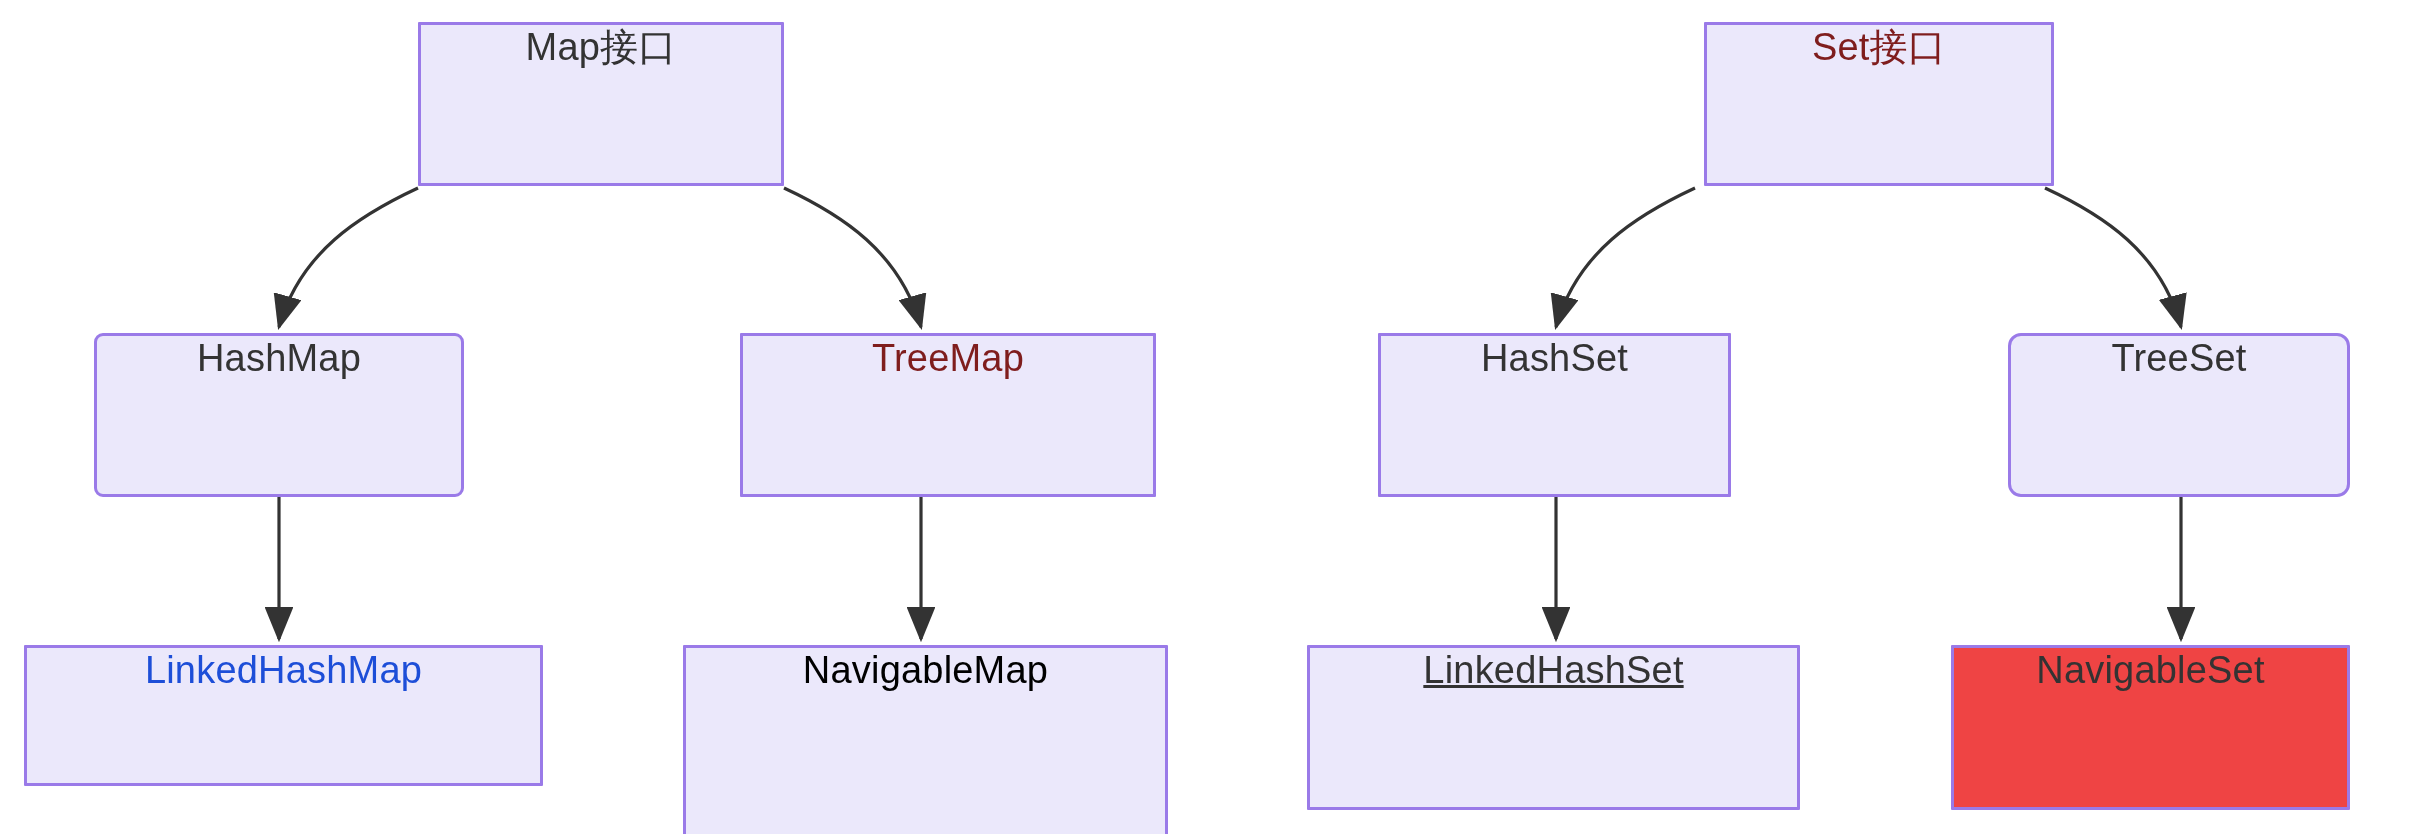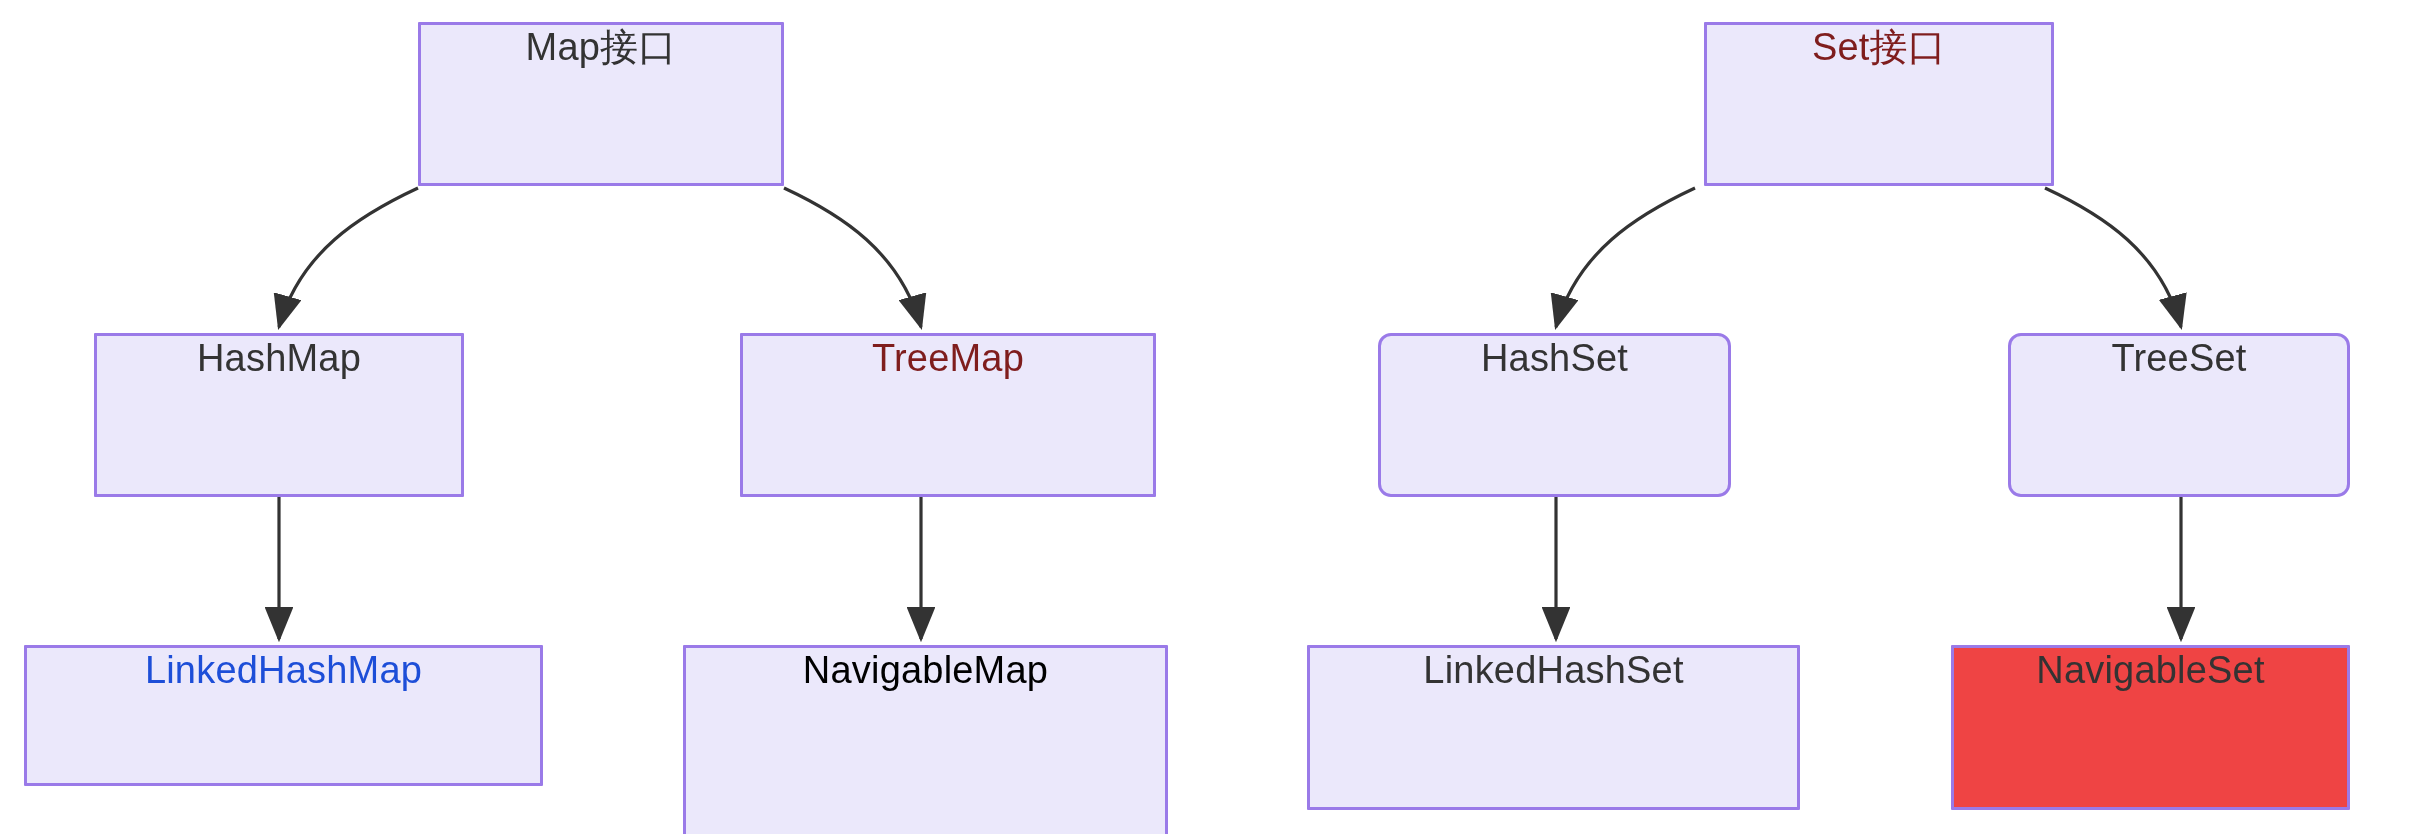--- a/index.html
+++ b/index.html
@@ -67,42 +67,42 @@
         <path d="M 2045 188 C 2103 215, 2161 252, 2181 327" fill="none" stroke="#333333" stroke-width="3.2" stroke-linecap="butt" marker-end="url(#arrowhead)"></path>
         <path d="M 1556 497 L 1556 639" fill="none" stroke="#333333" stroke-width="3.2" stroke-linecap="butt" marker-end="url(#arrowhead)"></path>
         <path d="M 2181 497 L 2181 639" fill="none" stroke="#333333" stroke-width="3.2" stroke-linecap="butt" marker-end="url(#arrowhead)"></path>
       </g>
   </svg>
 
   <div id="nodes-group">
       <div class="node" style="left: 418px; top: 22px; width: 366px; height: 164px; background: rgb(235, 232, 251); border-color: rgb(154, 122, 232); color: rgb(51, 51, 51);">
         <span class="node-label">Map接口</span>
       </div>
-      <div class="node" style="left: 94px; top: 333px; width: 370px; height: 164px; background: rgb(235, 232, 251); border-color: rgb(154, 122, 232); color: rgb(51, 51, 51);">
+      <div class="node" style="left: 94px; top: 333px; width: 370px; height: 164px; background: rgb(235, 232, 251); border-color: rgb(154, 122, 232); color: rgb(51, 51, 51); border-radius: 9px;">
         <span class="node-label">HashMap</span>
       </div>
       <div class="node" style="left: 740px; top: 333px; width: 416px; height: 164px; background: rgb(235, 232, 251); border-color: rgb(154, 122, 232); color: #7f1d1d;">
         <span class="node-label">TreeMap</span>
       </div>
       <div class="node" style="left: 24px; top: 645px; width: 519px; height: 141px; background: rgb(235, 232, 251); border-color: rgb(154, 122, 232); color: #1d4ed8;">
         <span class="node-label">LinkedHashMap</span>
       </div>
       <div class="node" style="left: 683px; top: 645px; width: 485px; height: 213px; background: rgb(235, 232, 251); border-color: rgb(154, 122, 232); color: #000000;">
         <span class="node-label">NavigableMap</span>
       </div>
       <div class="node" style="left: 1695px; top: 22px; width: 350px; height: 164px; background: rgb(235, 232, 251); border-color: rgb(154, 122, 232); color: #7f1d1d; margin-left: 9px;">
         <span class="node-label">Set接口</span>
       </div>
-      <div class="node" style="left: 1378px; top: 333px; width: 353px; height: 164px; background: rgb(235, 232, 251); border-color: rgb(154, 122, 232); color: rgb(51, 51, 51); border-radius: 13px;">
+      <div class="node" style="left: 1378px; top: 333px; width: 353px; height: 164px; background: rgb(235, 232, 251); border-color: rgb(154, 122, 232); color: rgb(51, 51, 51);">
         <span class="node-label">HashSet</span>
       </div>
       <div class="node" style="left: 2008px; top: 333px; width: 342px; height: 164px; background: rgb(235, 232, 251); border-color: rgb(154, 122, 232); color: rgb(51, 51, 51); border-radius: 13px;">
         <span class="node-label">TreeSet</span>
       </div>
-      <div class="node" style="left: 1307px; top: 645px; width: 493px; height: 165px; background: rgb(235, 232, 251); border-color: rgb(154, 122, 232); color: rgb(51, 51, 51);">
+      <div class="node" style="left: 1307px; top: 645px; width: 493px; height: 165px; background: rgb(235, 232, 251); border-color: rgb(154, 122, 232); color: rgb(51, 51, 51); text-decoration: underline;">
         <span class="node-label">LinkedHashSet</span>
       </div>
       <div class="node" style="left: 1951px; top: 645px; width: 399px; height: 165px; background: #ef4444; border-color: rgb(154, 122, 232); color: rgb(51, 51, 51);">
         <span class="node-label">NavigableSet</span>
       </div>
     </div>
 
 </div>
 
 </body></html>

